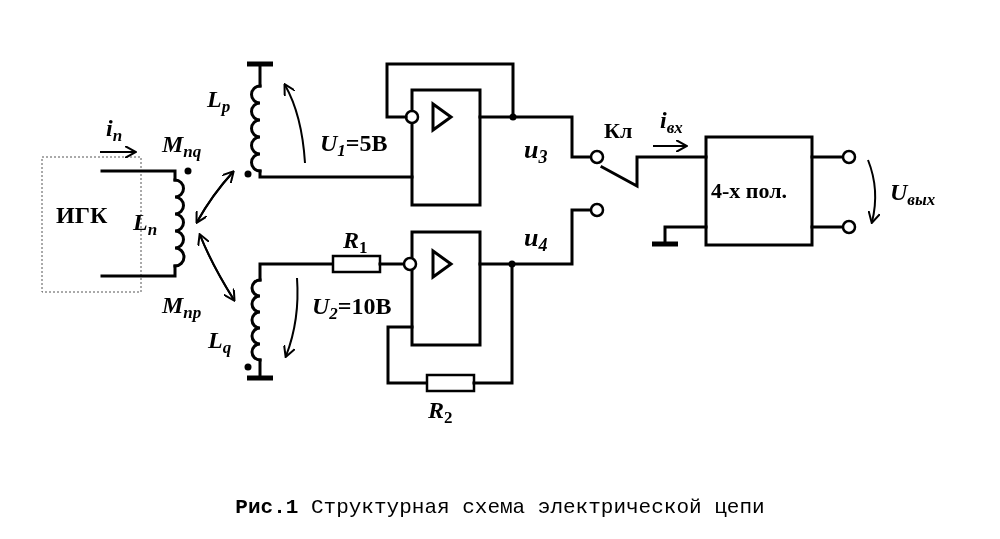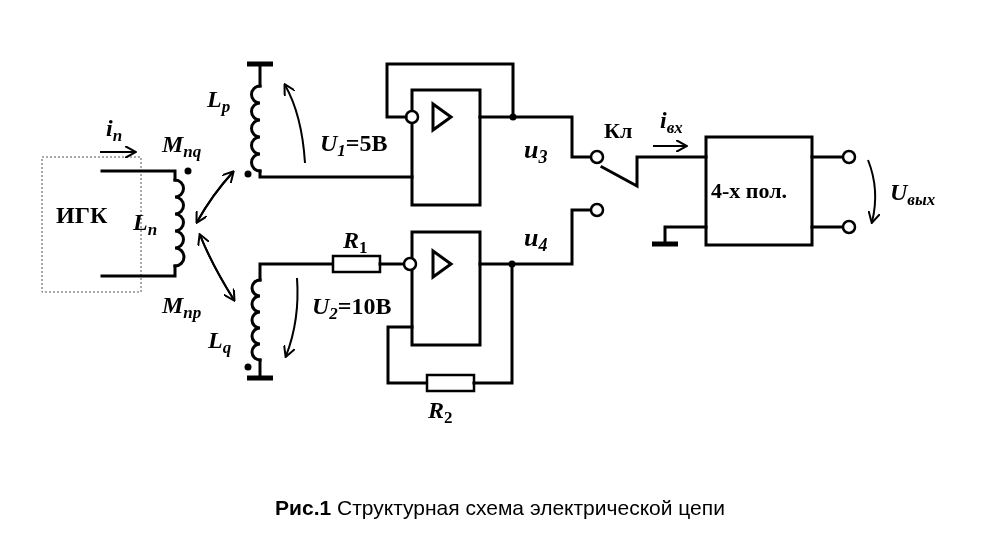--- a/index.html
+++ b/index.html
@@ -3,21 +3,21 @@
 <meta charset="utf-8">
 <style>
   html, body { margin: 0; padding: 0; background: #ffffff; }
   body { width: 1000px; height: 539px; position: relative; overflow: hidden; }
   svg { position: absolute; left: 0; top: 0; }
   .w { stroke: #000; stroke-width: 3; fill: none; stroke-linecap: square; }
   .thin { stroke: #000; stroke-width: 2; fill: none; }
   .lbl { font-family: "Liberation Serif", serif; font-weight: bold; font-style: italic; fill: #000; }
   .lbl-up { font-family: "Liberation Serif", serif; font-weight: bold; fill: #000; }
   .caption { position: absolute; left: 0; width: 1000px; top: 496px; text-align: center;
-             font-family: Liberation Sans, sans-serif; font-size: 21px; color: #000; }
+             font-family: Liberation Mono, monospace; font-size: 21px; color: #000; }
   .caption b { font-weight: bold; }
 </style>
 </head>
 <body>
 
 <svg width="1000" height="539" viewBox="0 0 1000 539">
   <defs>
     <marker id="ah" markerWidth="12" markerHeight="12" refX="10" refY="6" orient="auto" markerUnits="userSpaceOnUse">
       <path d="M0,0 L11,6 L0,12" fill="none" stroke="#000" stroke-width="2"></path>
     </marker>

